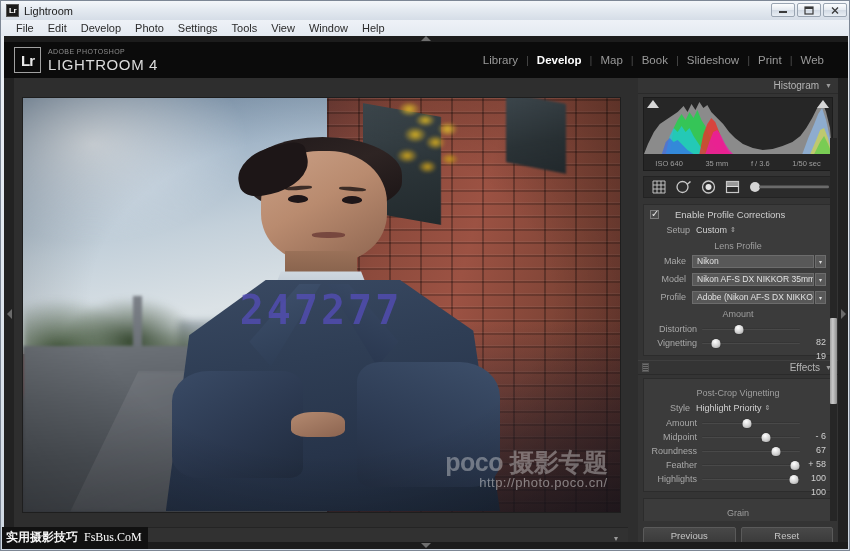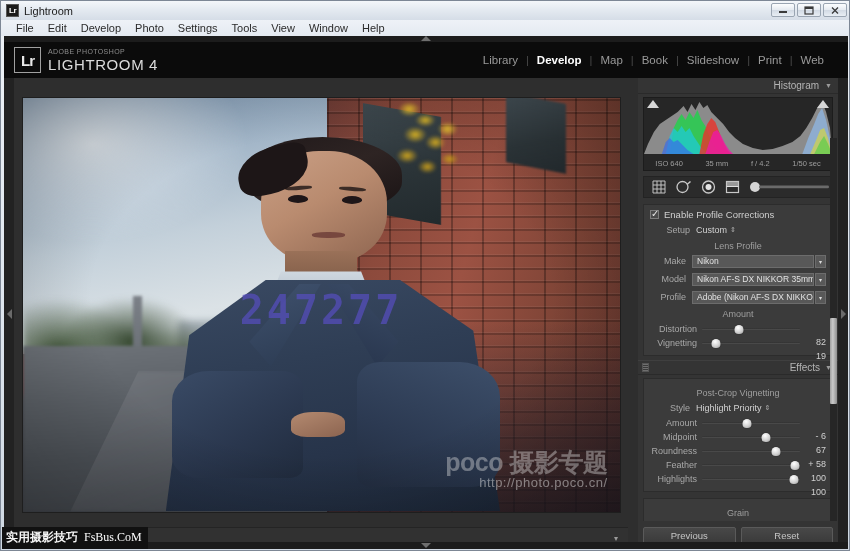--- a/index.html
+++ b/index.html
@@ -459,21 +459,21 @@
     margin-right: auto; margin-left: 4px;
     width: 7px; height: 9px;
     background: repeating-linear-gradient(to bottom, #6e6e6e 0 1px, #3a3a3a 1px 2px);
     border: 1px solid #555;
   }
   .section-body {
     background: #3b3b3b; border: 1px solid #2c2c2c;
     margin: 3px 5px 0 5px; padding: 4px 6px 5px 6px;
   }
 
-  .checkrow { display: flex; align-items: center; gap: 5px; margin-bottom: 3px; }
+  .checkrow { display: flex; align-items: center; gap: 16px; margin-bottom: 3px; }
   .chk {
     width: 9px; height: 9px; border: 1px solid #7c7c7c; background: #4a4a4a;
     position: relative;
   }
   .chk.on::after {
     content: "✓"; position: absolute; left: 0px; top: -3px;
     font-size: 10px; color: #e6e6e6; line-height: 11px;
   }
   .checkrow .lbl { font-size: 9.5px; color: #cfcfcf; }
 
@@ -738,21 +738,21 @@
             <path d="M18,56 L22,44 L26,40 L30,44 L34,42 L38,46 L44,52 L50,56 Z" fill="#3b6ee8" opacity="0.7"></path>
             <path d="M56,56 L60,36 L64,26 L68,20 L72,24 L76,34 L80,44 L84,52 L88,56 Z" fill="#e8342c" opacity="0.82"></path>
             <path d="M62,56 L66,44 L70,34 L74,32 L78,38 L82,46 L86,52 L90,56 Z" fill="#ee19a6" opacity="0.8"></path>
             <path d="M160,56 L166,40 L172,26 L176,16 L180,10 L184,22 L188,40 L190,56 Z" fill="#8fb9e8" opacity="0.72"></path>
             <path d="M168,56 L174,42 L178,32 L182,30 L186,40 L190,56 Z" fill="#e8e020" opacity="0.55"></path>
             <path d="M172,56 L178,44 L182,38 L186,46 L190,56 Z" fill="#33d03a" opacity="0.5"></path>
           </svg>
           <div class="hist-meta">
             <span>ISO 640</span>
             <span>35 mm</span>
-            <span>f / 4.2</span>
+            <span>f / 3.6</span>
             <span>1/50 sec</span>
           </div>
         </div>
 
         <div class="toolstrip">
           <div class="tool">
             <svg width="15" height="14" viewBox="0 0 15 14">
               <g stroke="#c2c2c2" stroke-width="1" fill="none">
                 <path d="M1 1 V13 M5 1 V13 M9 1 V13 M13 1 V13"></path>
                 <path d="M1 1 H13 M1 5 H13 M1 9 H13 M1 13 H13"></path>

